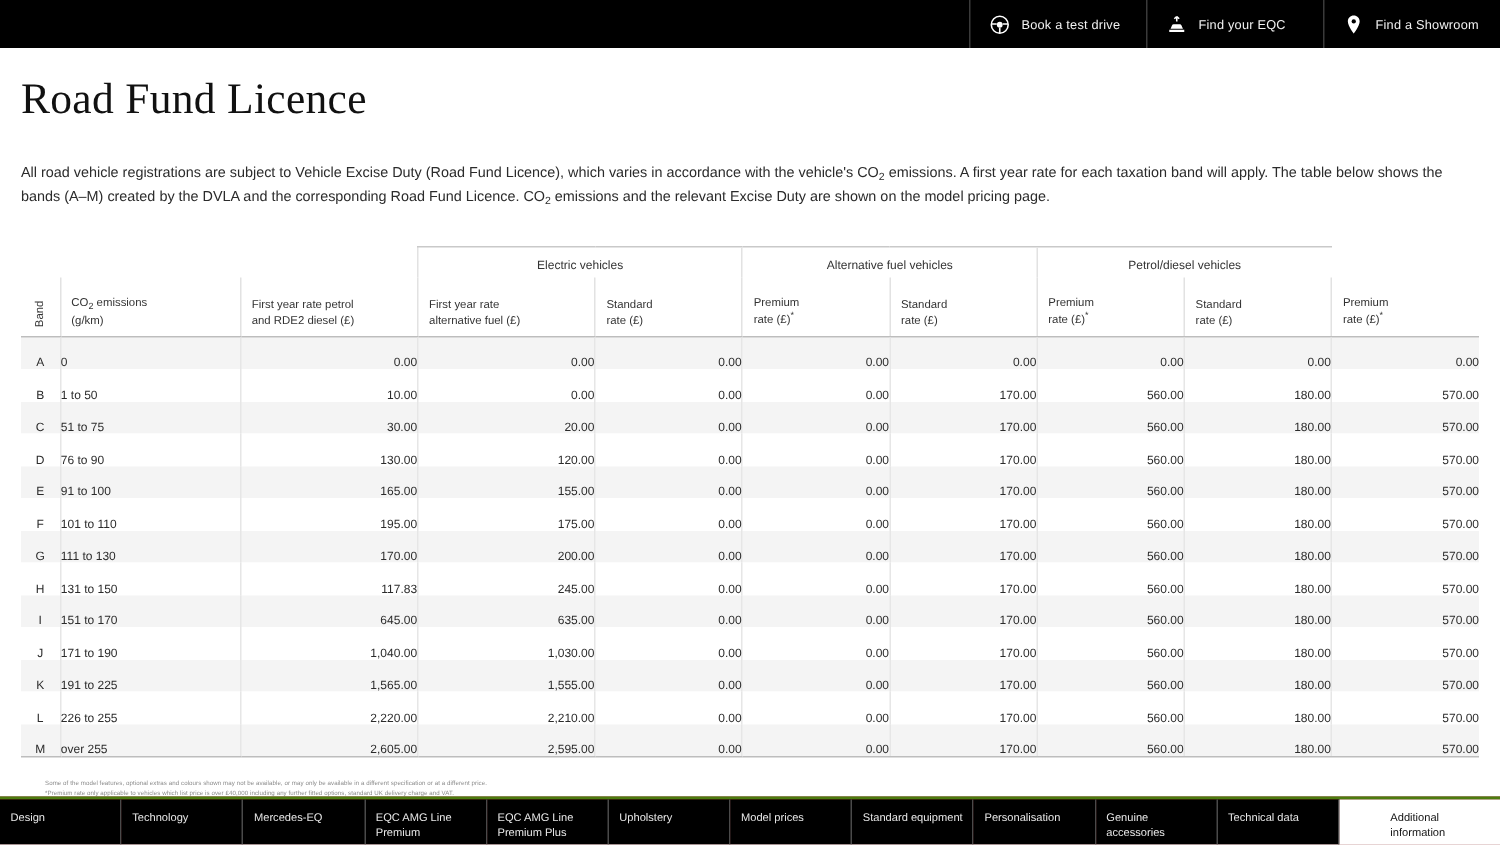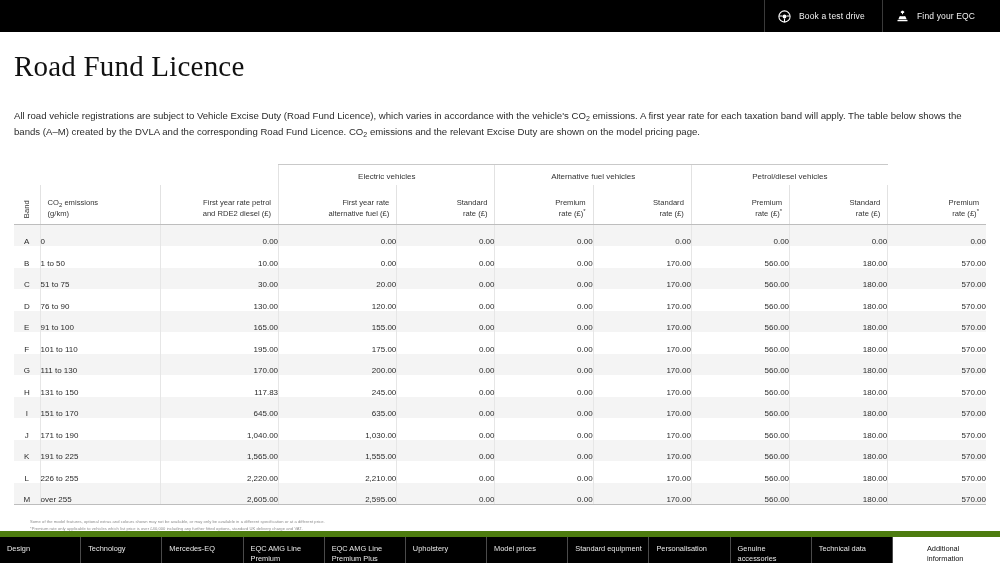--- a/index.html
+++ b/index.html
@@ -105,21 +105,21 @@
     color: #333333;
     line-height: 10.5px;
     height: 40px;
     padding: 0 7px 5px 7px;
     border-bottom: 1px solid #bdbdbd;
     border-left: 1px solid #e2e2e2;
     vertical-align: bottom;
   }
   tr.subrow th.first { border-left: none; }
   tr.subrow th.l { text-align: left; }
-  tr.subrow th.r { text-align: right; }
+  tr.subrow th.r { text-align: left; }
   th.bandhead {
     position: relative;
     width: 26px;
     padding: 0;
   }
   .band-rot {
     display: inline-block;
     transform: rotate(-90deg);
     transform-origin: center center;
     white-space: nowrap;
@@ -162,21 +162,21 @@
   }
   .footnotes p { margin: 0 0 1px 0; }
 
   
   .bottomnav {
     flex: 0 0 32px;
     height: 32px;
     background: #7f1d1d;
     display: flex;
     align-items: stretch;
-    border-top: 6px solid #4d7c0f;
+    border-top: 2px solid #4d7c0f;
   }
   .nav-tab {
     flex: 1 1 0;
     border-right: 1px solid #4a4a4a;
     color: #e8e8e8;
     font-size: 7.4px;
     line-height: 9.5px;
     display: flex;
     align-items: flex-start;
     padding: 7px 6px 0 7px;
@@ -211,20 +211,29 @@
         <div class="topbar-btn">
           <span style="display: flex;">
             <svg class="tb-icon" viewBox="0 0 24 24" fill="none" stroke="#fff" stroke-width="1.7">
               <path d="M4 18.5h16" stroke-width="2.2"></path>
               <path d="M5.4 16.3h13.2l-1.5-3.6a2 2 0 0 0-1.9-1.3H8.8a2 2 0 0 0-1.9 1.3z" fill="#fff" stroke="none"></path>
               <path d="M12 8.4V3.2M12 3.2 9.4 5.6M12 3.2l2.6 2.4"></path>
             </svg>
           </span>
           <span class="tb-label">Find your EQC</span>
         </div>
+        <div class="topbar-btn">
+          <span style="display: flex;">
+            <svg class="tb-icon" viewBox="0 0 24 24">
+              <path d="M12 2.2c-3.5 0-6.3 2.8-6.3 6.3 0 4.7 6.3 12.9 6.3 12.9s6.3-8.2 6.3-12.9c0-3.5-2.8-6.3-6.3-6.3z" fill="#fff"></path>
+              <circle cx="12" cy="8.4" r="2.3" fill="#000"></circle>
+            </svg>
+          </span>
+          <span class="tb-label">Find a Showroom</span>
+        </div>
       </div>
   </div>
 
   <div class="content">
 
     <h1 class="page-title">Road Fund Licence</h1>
 
     <p class="intro"><span>All road vehicle registrations are subject to Vehicle Excise Duty (Road Fund Licence), which varies in accordance with the vehicle's CO</span><sub>2</sub><span> emissions. A first year rate for each taxation band will apply. The table below shows the bands (A–M) created by the DVLA and the corresponding Road Fund Licence. CO</span><sub>2</sub><span> emissions and the relevant Excise Duty are shown on the model pricing page.</span></p>
 
     <table class="rfl">

